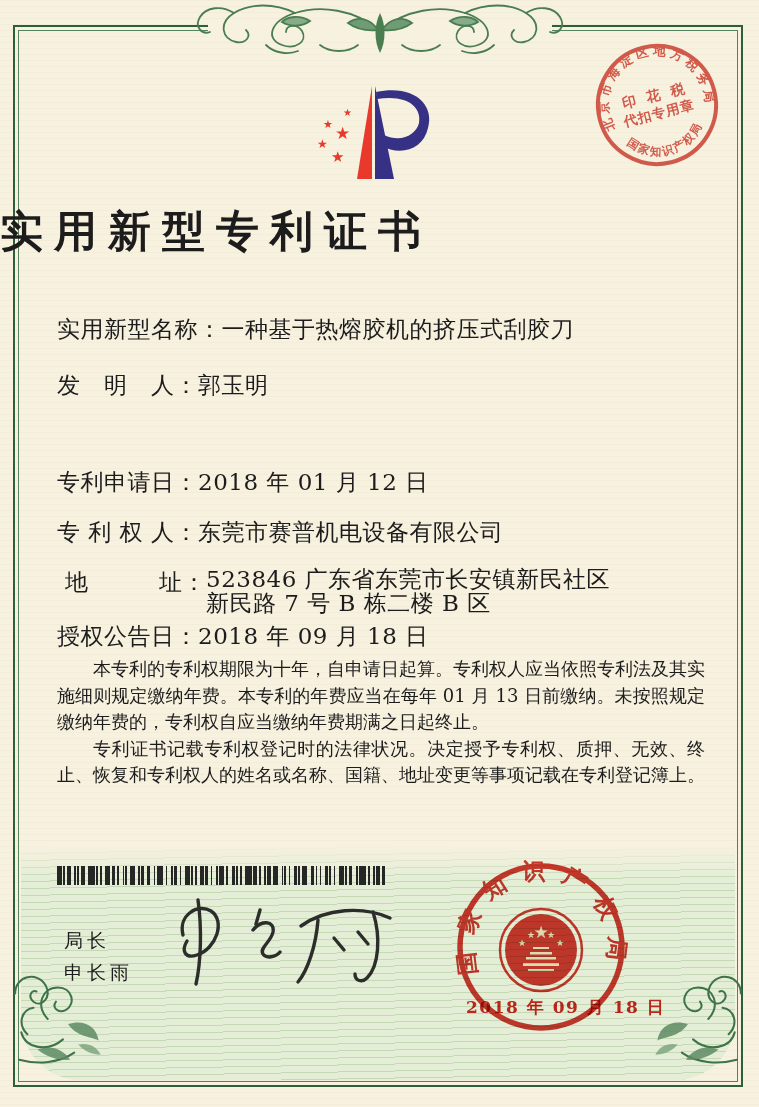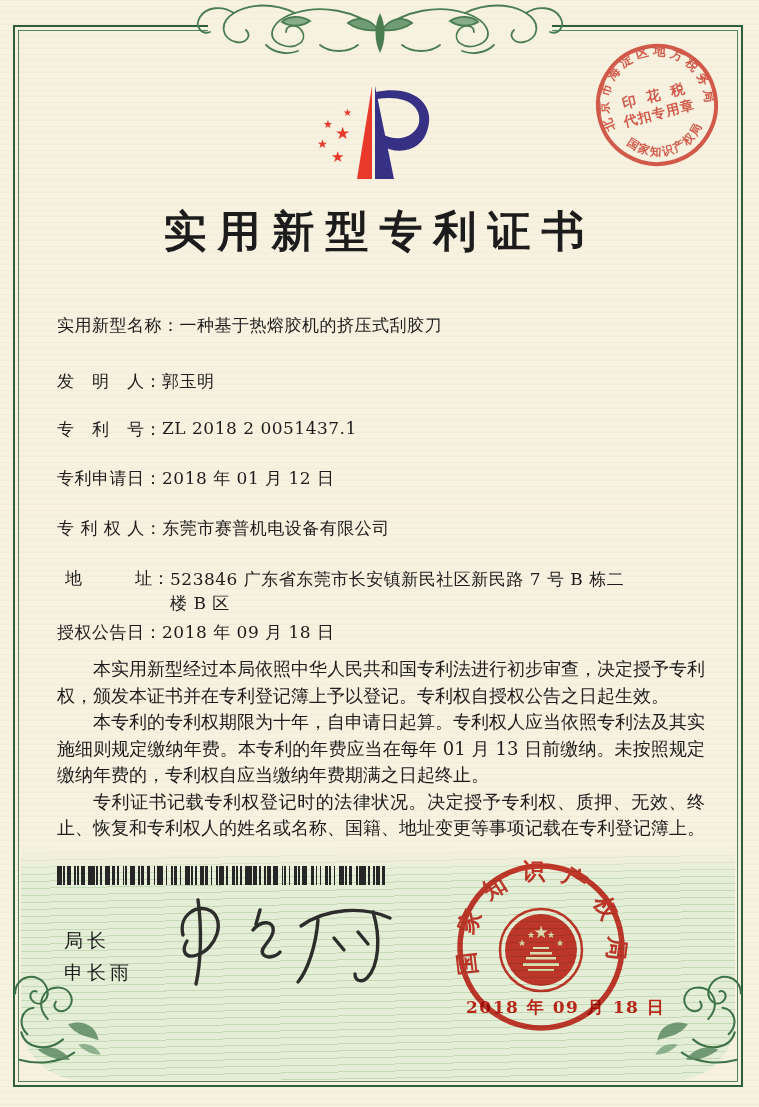--- a/index.html
+++ b/index.html
@@ -30,22 +30,22 @@
     background:
       repeating-linear-gradient(179deg, rgba(124,168,104,.30) 0 1px, rgba(0,0,0,0) 1px 7px),
       #e4eed6;
   }
   #band::before{
     content:"";position:absolute;left:0;right:0;top:-1px;height:34px;
     background:linear-gradient(180deg,#f7f1e0 0%,rgba(247,241,224,0) 100%);
   }
   .txt{position:absolute;white-space:pre;}
   #cert-no{left:46px;top:90px;font-size:17px;letter-spacing:3px;}
-  #title{left:0;right:0;top:203px;text-align:center;font-size:43px;font-weight:700;letter-spacing:11px;white-space:pre;}
-  .field-row{position:absolute;left:57px;font-size:17px;letter-spacing:.5px;display:flex;}
+  #title{left:0;right:0;top:203px;text-align:left;font-size:43px;font-weight:700;letter-spacing:11px;white-space:pre;}
+  .field-row{position:absolute;left:57px;font-size:23px;letter-spacing:.5px;display:flex;}
   .field-row .lbl{white-space:pre;}
   .field-row .val{white-space:pre;}
   #row-address{width:560px;margin-left:8px;}
   #row-address .val{white-space:normal;width:470px;line-height:24px;}
   #row-grantno{left:432px;}
   #paras{position:absolute;left:57px;width:648px;top:656px;font-size:18px;line-height:26.5px;text-align:justify;}
   #paras p{margin:0;text-indent:2em;}
   #barcode{position:absolute;left:57px;top:866px;width:332px;height:19px;display:flex;align-items:stretch;}
   #barcode div{background:#262626;}
   #sig-role{left:64px;top:928px;font-size:19px;letter-spacing:4px;font-family:"DejaVu Sans","Liberation Sans",sans-serif;}
@@ -125,43 +125,38 @@
   <div id="title" class="txt">实用新型专利证书</div>
 
   <div class="field-row" style="top:314px">
     <span class="lbl">实用新型名称：</span>
       <span class="val">一种基于热熔胶机的挤压式刮胶刀</span>
   </div>
   <div class="field-row" style="top:370px">
     <span class="lbl">发　明　人：</span>
       <span class="val">郭玉明</span>
   </div>
-  <div class="field-row" style="top:418px">
-    <span class="lbl">专　利　号：</span>
-      <span class="val">ZL 2018 2 0051437.1</span>
-  </div>
   <div class="field-row" style="top:467px">
     <span class="lbl">专利申请日：</span>
       <span class="val">2018 年 01 月 12 日</span>
   </div>
   <div class="field-row" style="top:517px">
     <span class="lbl">专 利 权 人：</span>
       <span class="val">东莞市赛普机电设备有限公司</span>
   </div>
   <div class="field-row" id="row-address" style="top:567px">
     <span class="lbl">地　　　址：</span>
       <span class="val">523846 广东省东莞市长安镇新民社区新民路 7 号 B 栋二楼 B 区</span>
   </div>
   <div class="field-row" style="top:621px">
     <span class="lbl">授权公告日：</span>
       <span class="val">2018 年 09 月 18 日</span>
   </div>
 
   <div id="paras">
-    <p>本实用新型经过本局依照中华人民共和国专利法进行初步审查，决定授予专利权，颁发本证书并在专利登记簿上予以登记。专利权自授权公告之日起生效。</p>
     <p>本专利的专利权期限为十年，自申请日起算。专利权人应当依照专利法及其实施细则规定缴纳年费。本专利的年费应当在每年 01 月 13 日前缴纳。未按照规定缴纳年费的，专利权自应当缴纳年费期满之日起终止。</p>
     <p>专利证书记载专利权登记时的法律状况。决定授予专利权、质押、无效、终止、恢复和专利权人的姓名或名称、国籍、地址变更等事项记载在专利登记簿上。</p>
   </div>
 
   <div id="barcode">
       <div style="width: 5.1px; margin-right: 1.2px;"></div>
       <div style="width: 1.7px; margin-right: 2.4px;"></div>
       <div style="width: 3.4px; margin-right: 3.6px;"></div>
       <div style="width: 1.7px; margin-right: 1.2px;"></div>
       <div style="width: 1.7px; margin-right: 2.4px;"></div>

